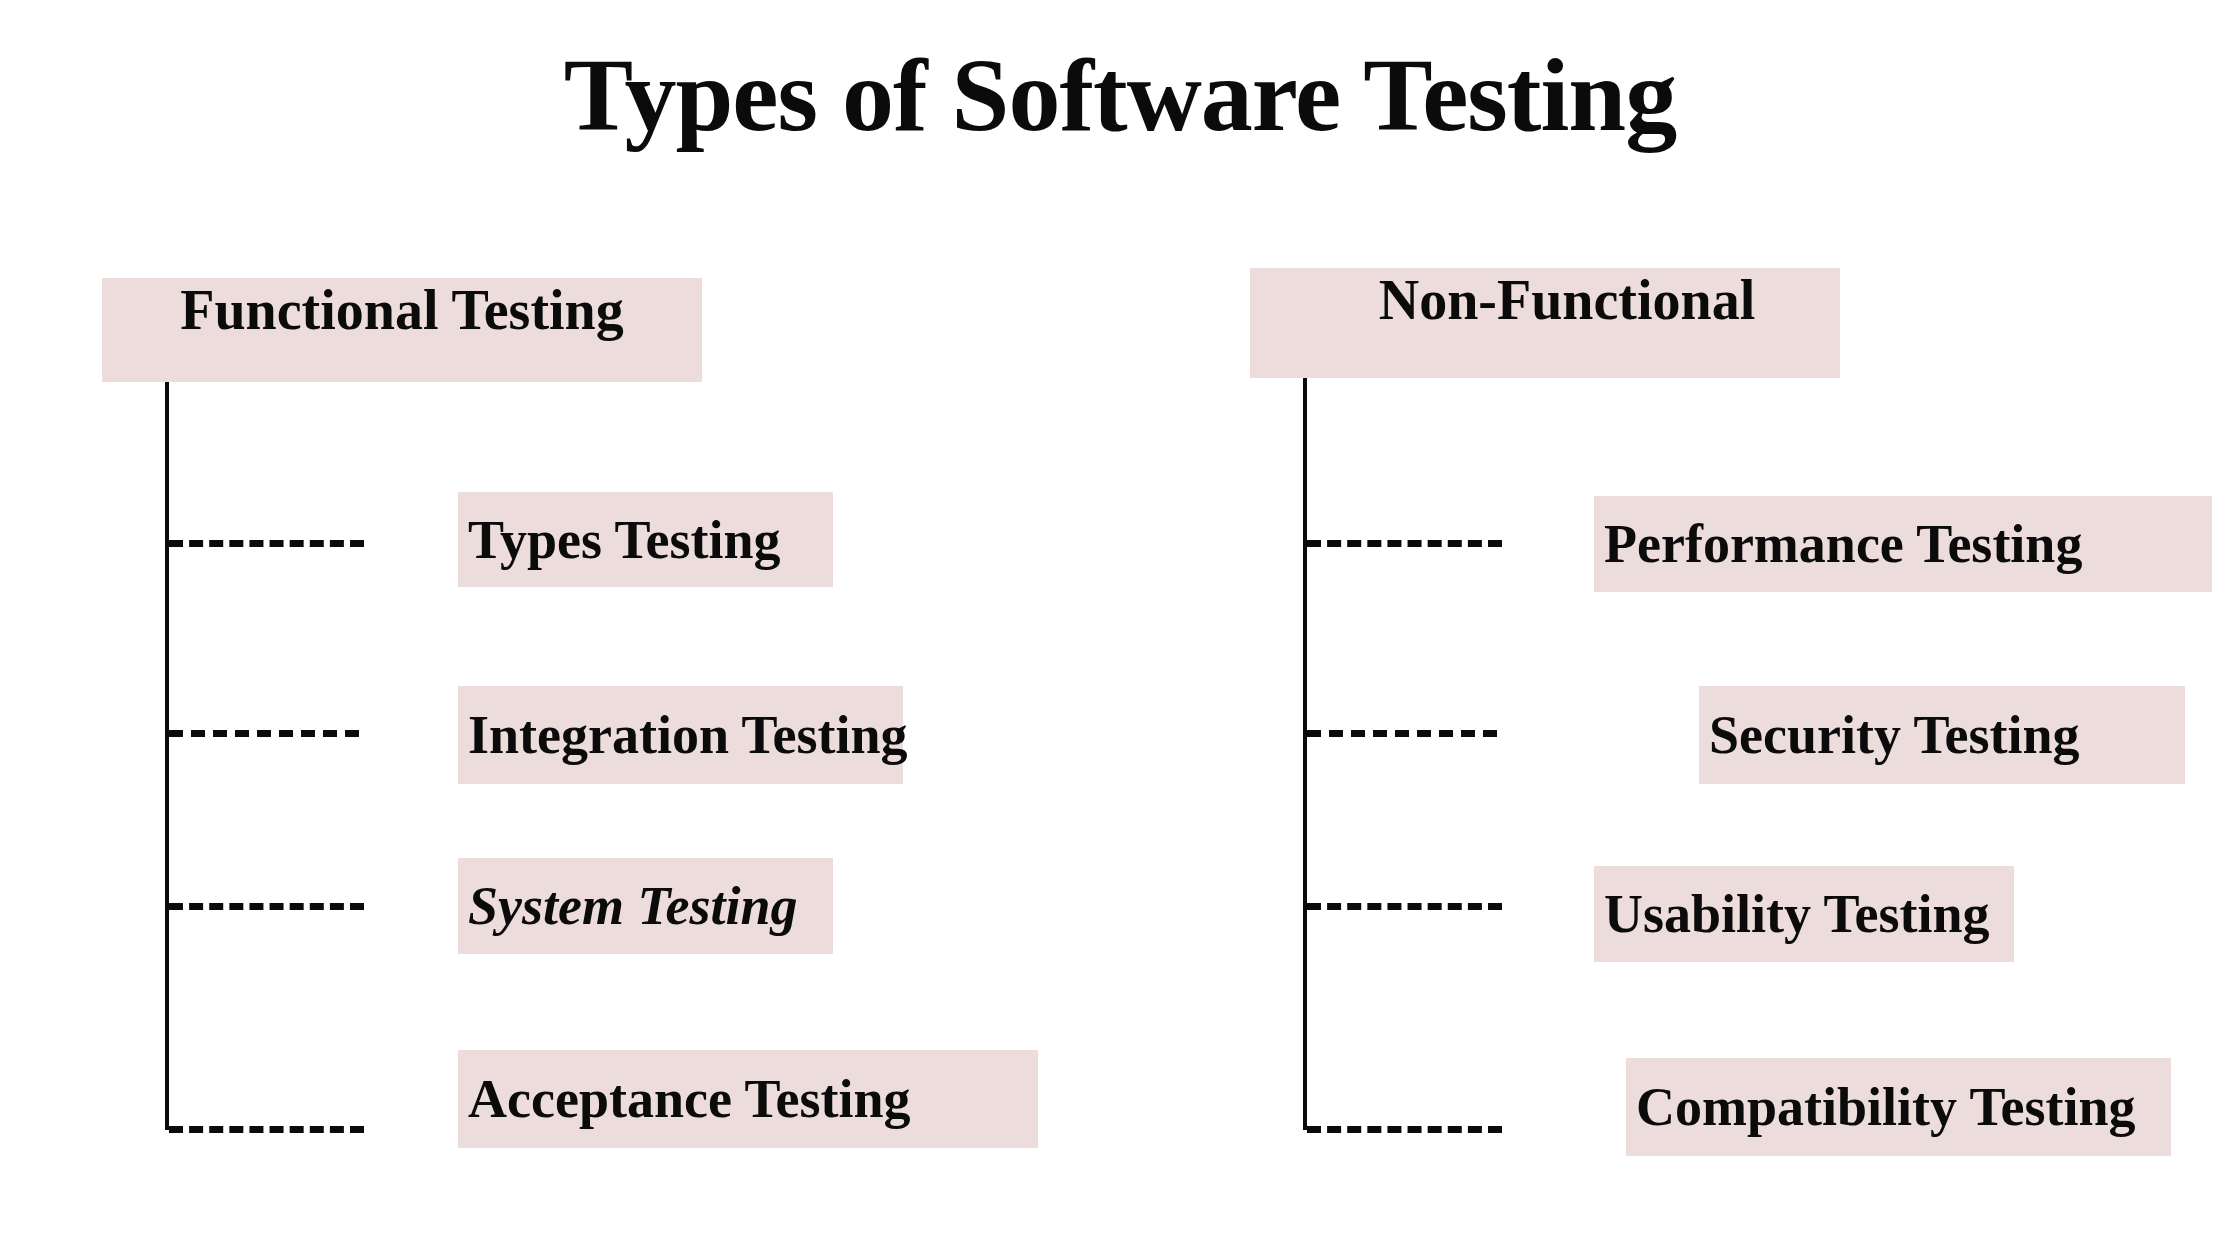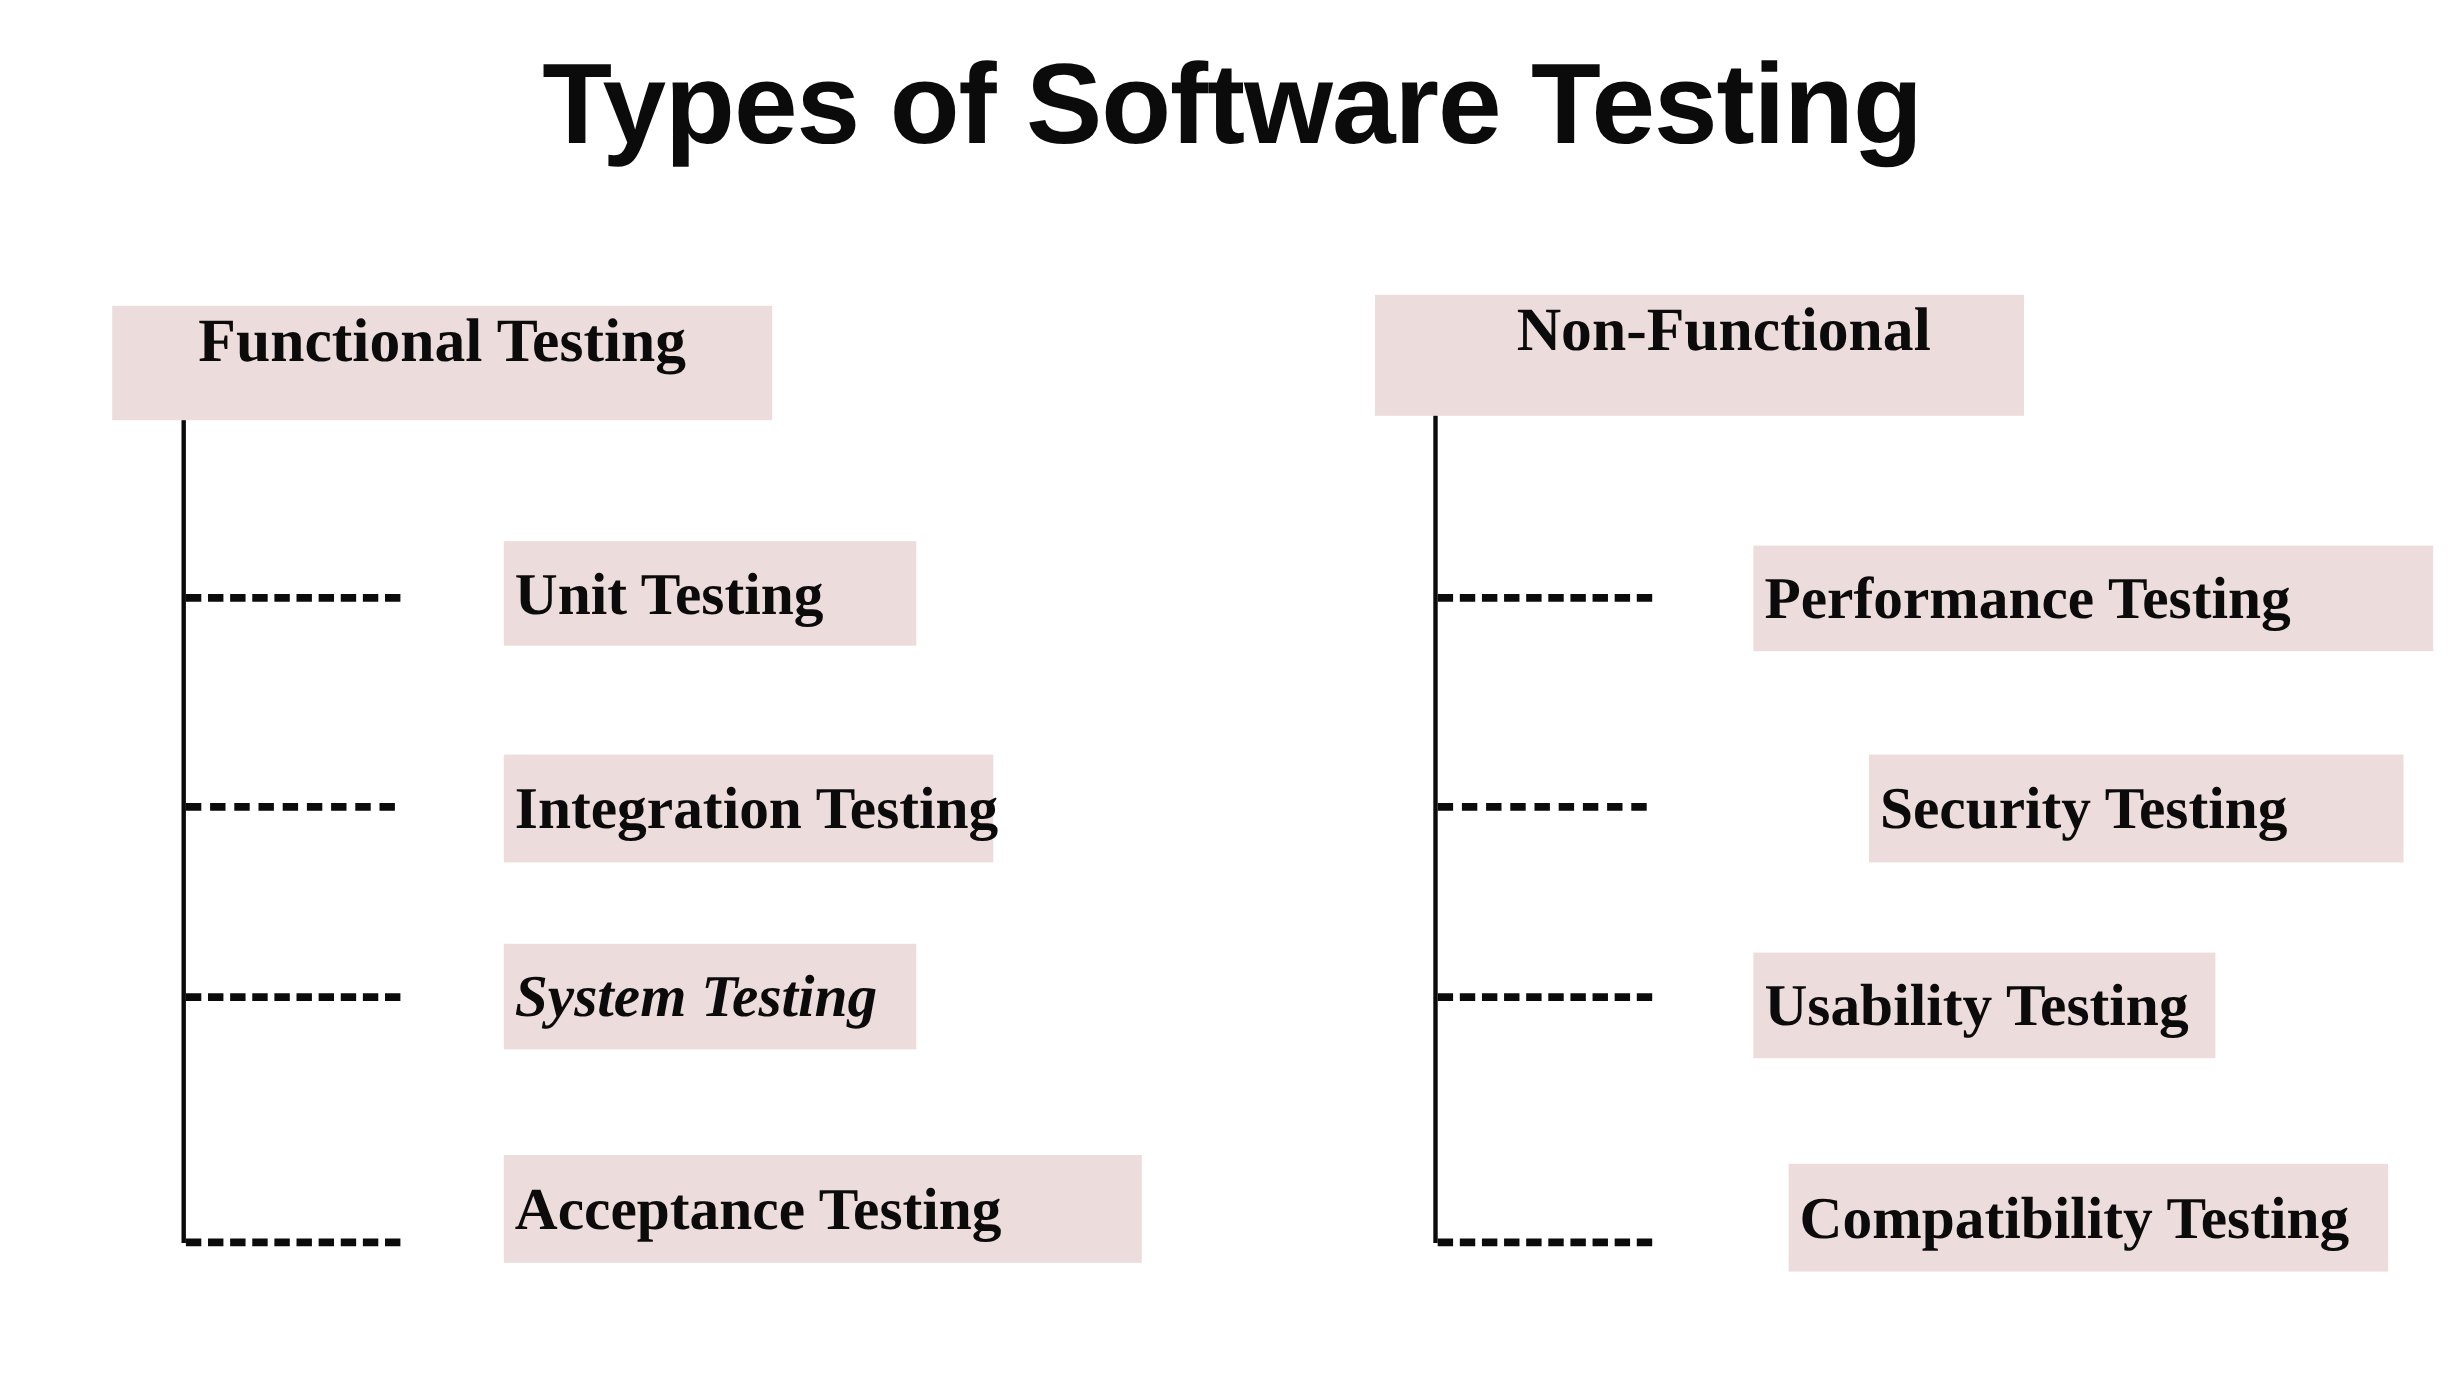--- a/index.html
+++ b/index.html
@@ -27,21 +27,21 @@
   #page-title {
     position: absolute;
     left: 0;
     top: 38px;
     width: 2240px;
     text-align: center;
     font-size: 104px;
     font-weight: bold;
     letter-spacing: -1px;
     line-height: 1.1;
-    font-family: Liberation Sans, sans-serif;
+    font-family: Liberation Serif, serif;
     white-space: nowrap;
     color: #0b0b0b;
   }
 
   
   .branch {
     position: absolute;
     top: 0;
     left: 0;
   }
@@ -105,21 +105,21 @@
   <div class="branch">
 
     <div class="branch-header" style="left:102px; top:278px; width:600px; height:104px;">
       <span class="branch-header-label">Functional Testing</span>
     </div>
 
     <div class="spine" style="left:165px; top:382px; height:748px;"></div>
 
     <div class="connector" style="left:169px; top:540px; width:195px;"></div>
     <div class="leaf" style="left:458px; top:492px; width:375px; height:95px;">
-      <span class="leaf-label">Unit Testing</span>
+      <span class="leaf-label">Types Testing</span>
     </div>
 
     <div class="connector" style="left:169px; top:730px; width:190px;"></div>
     <div class="leaf" style="left:458px; top:686px; width:445px; height:98px;">
       <span class="leaf-label">Integration Testing</span>
     </div>
 
     <div class="connector" style="left:169px; top:903px; width:195px;"></div>
     <div class="leaf" style="left:458px; top:858px; width:375px; height:96px;font-style:italic;">
       <span class="leaf-label">System Testing</span>

